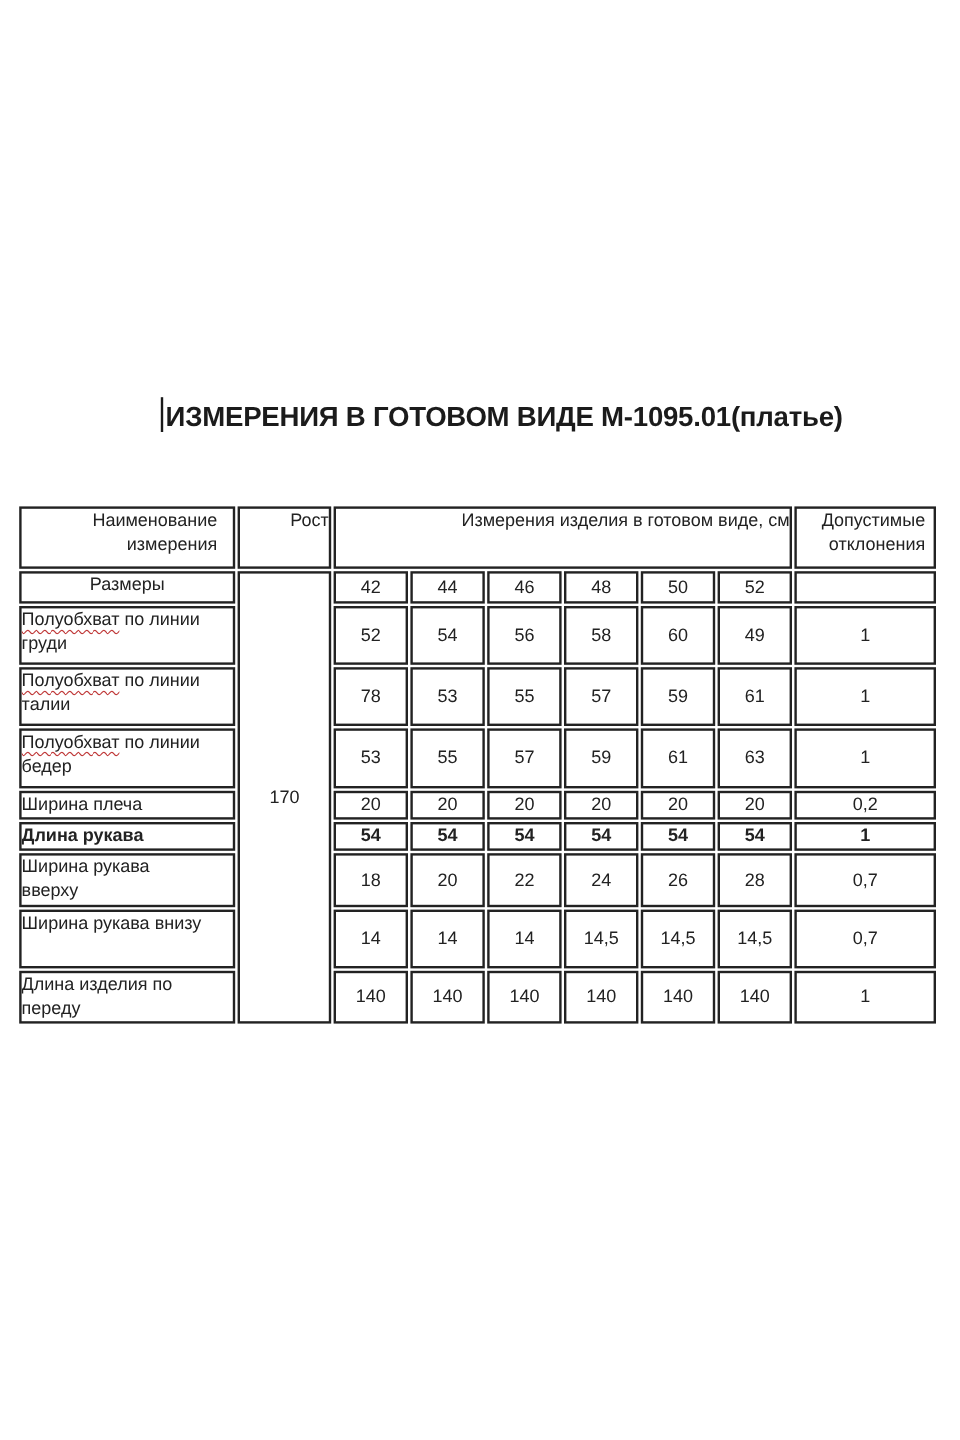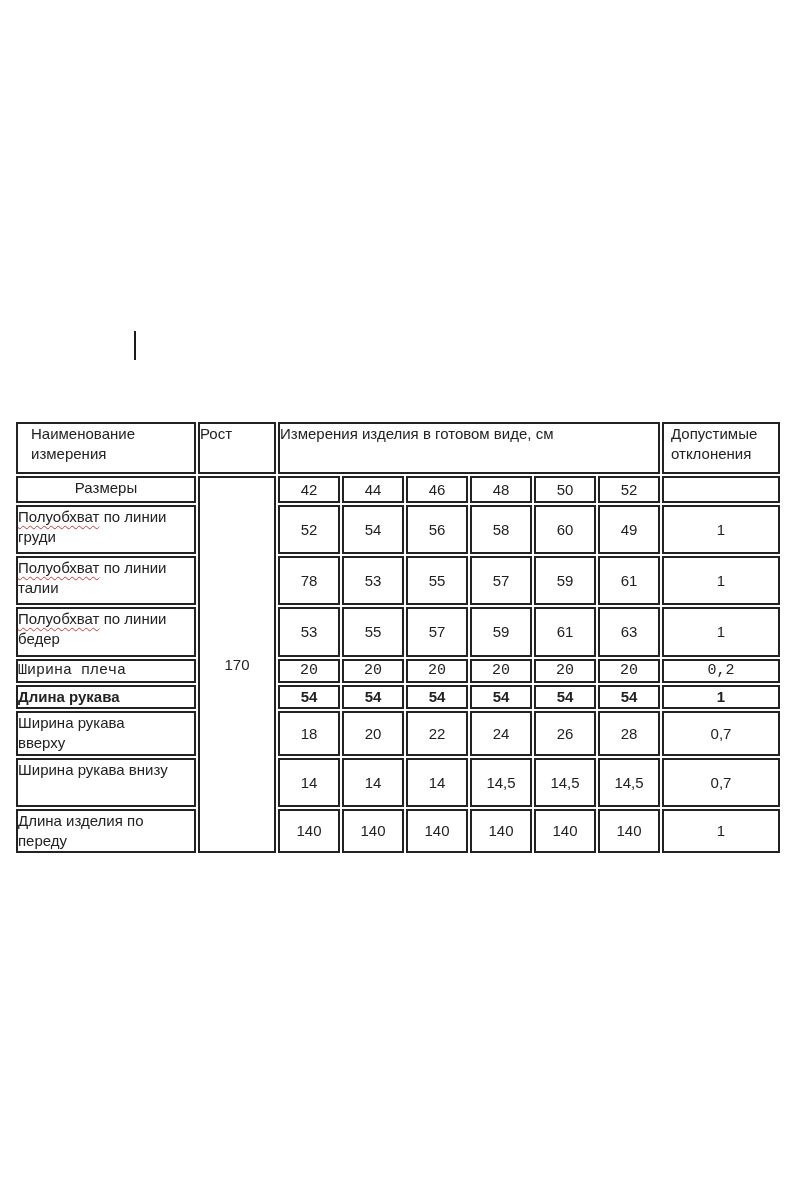--- a/index.html
+++ b/index.html
@@ -51,29 +51,29 @@
     line-height: 20px;
     color: #222222;
     padding: 0;
     overflow: hidden;
   }
   
   tr.rh-head > td { height: 52px; }
   tr.rh-sizes > td { height: 27px; }
   tr.rh-girth > td { height: 49px; }
   tr.rh-girth2 > td { height: 50px; }
-  tr.rh-short > td { height: 23px; font-family: Liberation Mono, monospace; }
+  tr.rh-short > td { height: 23px; }
   tr.rh-short2 > td { height: 24px; font-weight: bold; }
   tr.rh-tall > td { height: 45px; }
   tr.rh-tall2 > td { height: 49px; }
   tr.rh-last > td { height: 41px; }
   
   td.hdr {
     vertical-align: top;
-    text-align: left;
+    text-align: right;
     padding-top: 4px;
   }
   .wrap-narrow {
     display: block;
     width: 150px;
     margin: 0 auto;
   }
   .wrap-narrow2 {
     display: block;
     width: 100px;
@@ -106,21 +106,21 @@
     text-decoration-thickness: 1px;
     text-underline-offset: 3px;
     text-align: right;
   }
 </style>
 </head>
 <body>
 
 <div class="page">
 
-  <h1 class="doc-title"><span class="caret"></span></h1>
+  <h1 class="doc-title"><span class="caret"></span><span>ИЗМЕРЕНИЯ В ГОТОВОМ ВИДЕ М-1095.01(платье)</span></h1>
 
   <table class="size-table">
     <colgroup>
       <col style="width:180px">
       <col style="width:78px">
       <col style="width:62px">
       <col style="width:62px">
       <col style="width:62px">
       <col style="width:62px">
       <col style="width:62px">

